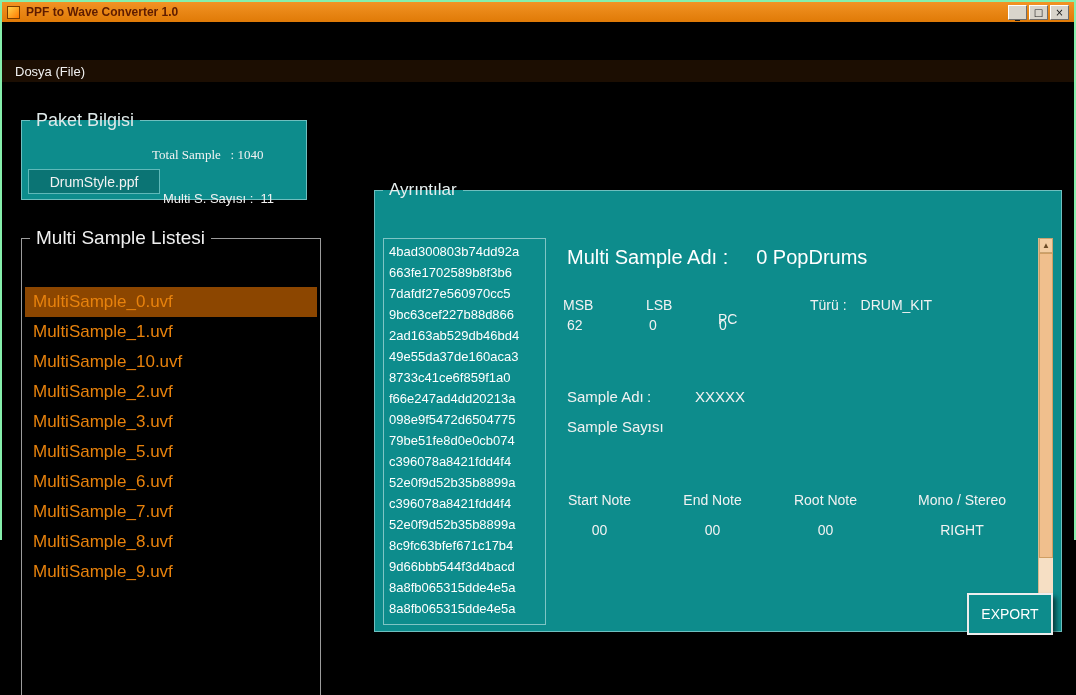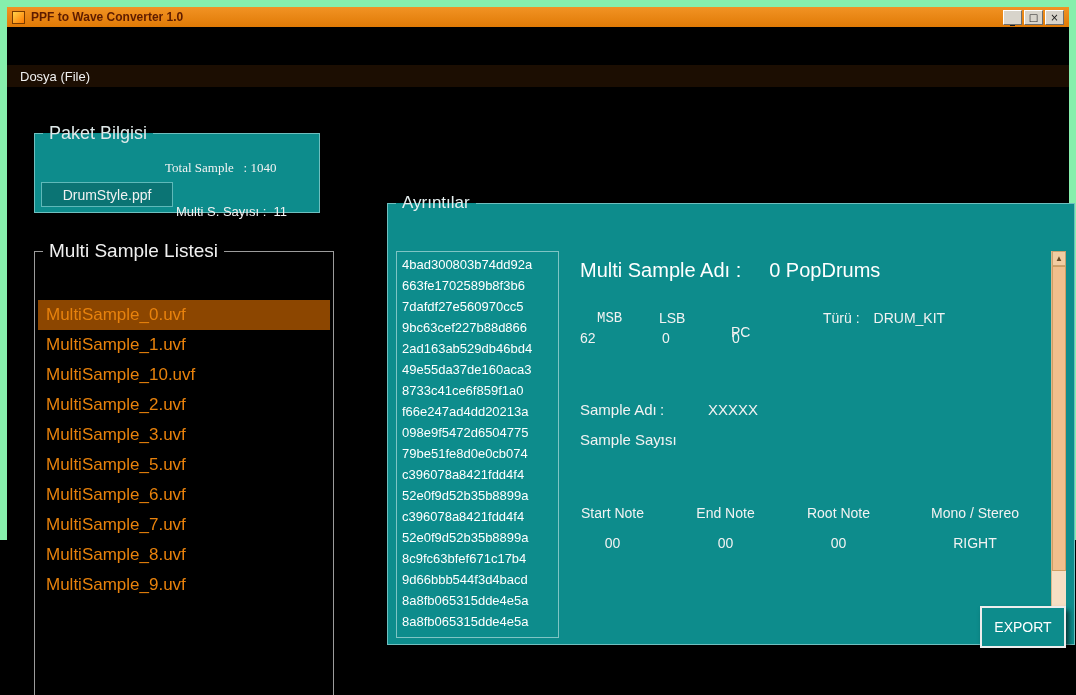--- a/index.html
+++ b/index.html
@@ -5,21 +5,21 @@
   * { margin:0; padding:0; box-sizing:border-box; }
   html,body { width:1076px; height:695px; }
   body {
     font-family:"Liberation Sans", sans-serif;
     background:#000;
     overflow:hidden;
   }
   .window {
     position:relative;
     width:1076px; height:540px;
-    border:7px solid #86efac;
+    border:2px solid #86efac;
     background:#000;
   }
   
   .titlebar {
     height:20px;
     background:linear-gradient(#f29324,#e07a06);
     display:flex; align-items:center;
     padding:0 5px;
   }
   .app-icon {
@@ -45,21 +45,21 @@
   .menubar {
     height:22px;
     background:#1c0e02;
     display:flex; align-items:center;
     padding:0 6px;
     margin-top:38px;
   }
   .menu-item { color:#f0f0f0; font-size:13px; padding:2px 7px; cursor:default; }
   
   .client { position:relative; height:647px; background:#000; }
-  fieldset { position:absolute; margin:8px; padding:0; }
+  fieldset { position:absolute; margin:0; padding:0; }
   legend { margin-left:8px; padding:0 6px; color:#e9e9e9; }
   
   .paket-group {
     left:19px; top:28px; width:286px; height:90px;
     background:#0d8c8c; border:1px solid #6fbfbf;
   }
   .paket-group legend { font-size:18px; color:#dfe9e9; }
   .total-sample { position:absolute; left:130px; top:16px; color:#f2f2f2; font-size:13px; white-space:pre;font-family:Liberation Serif, serif; }
   .ppf-button {
     position:absolute; left:6px; top:38px; width:132px; height:25px;
@@ -116,21 +116,21 @@
     position:absolute; left:0; top:15px; width:100%; height:305px;
     background:#f0bf8d; border:1px solid #cf9e63;
     cursor:pointer;
   }
   .ms-name-row {
     position:absolute; left:192px; top:46px;
     display:flex; gap:28px;
     color:#ffffff; font-size:20px; white-space:nowrap;
   }
   .dtxt { position:absolute; color:#f2f2f2; font-size:14px; white-space:nowrap; }
-  .lbl-msb { left:209px; top:97px;font-family:Liberation Mono, monospace; }
+  .lbl-msb { left:188px; top:97px; }
   .lbl-lsb { left:271px; top:97px; }
   .lbl-pc  { left:343px; top:111px; }
   .turu-row { left:435px; top:97px; display:flex; gap:14px; }
   .val-msb { left:192px; top:117px; }
   .val-lsb { left:274px; top:117px; }
   .val-pc  { left:344px; top:117px; }
   .row-s { font-size:15px; }
   .lbl-sadi { left:192px; top:188px; }
   .col-sadi { left:272px; top:188px; }
   .val-sadi { left:320px; top:188px; }

